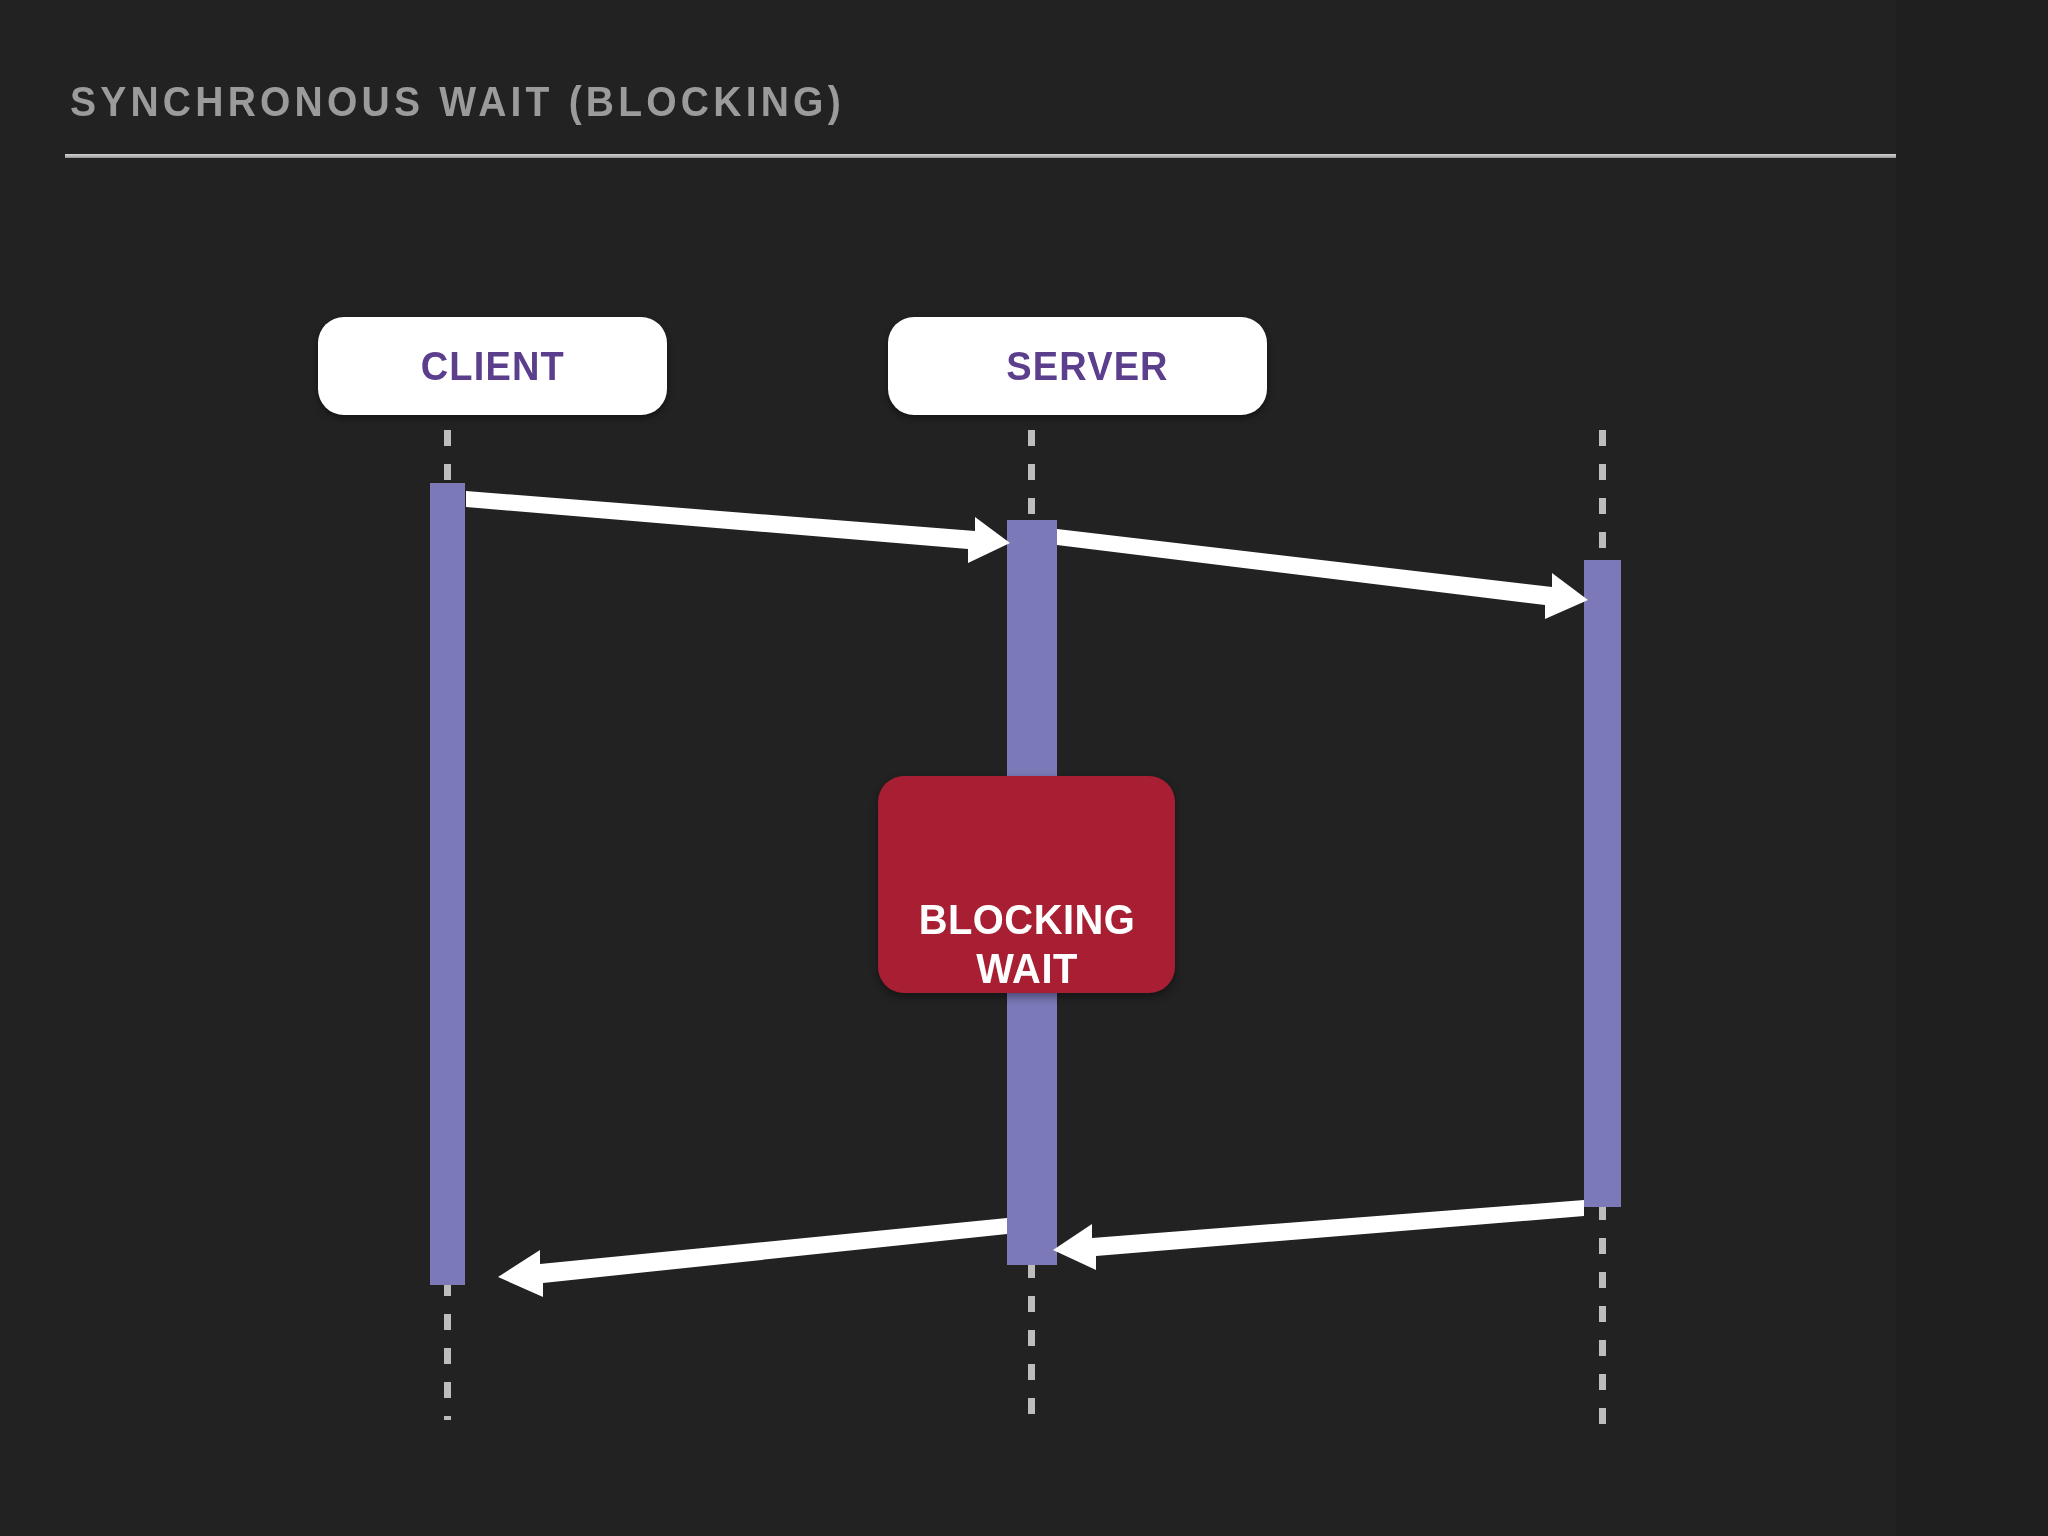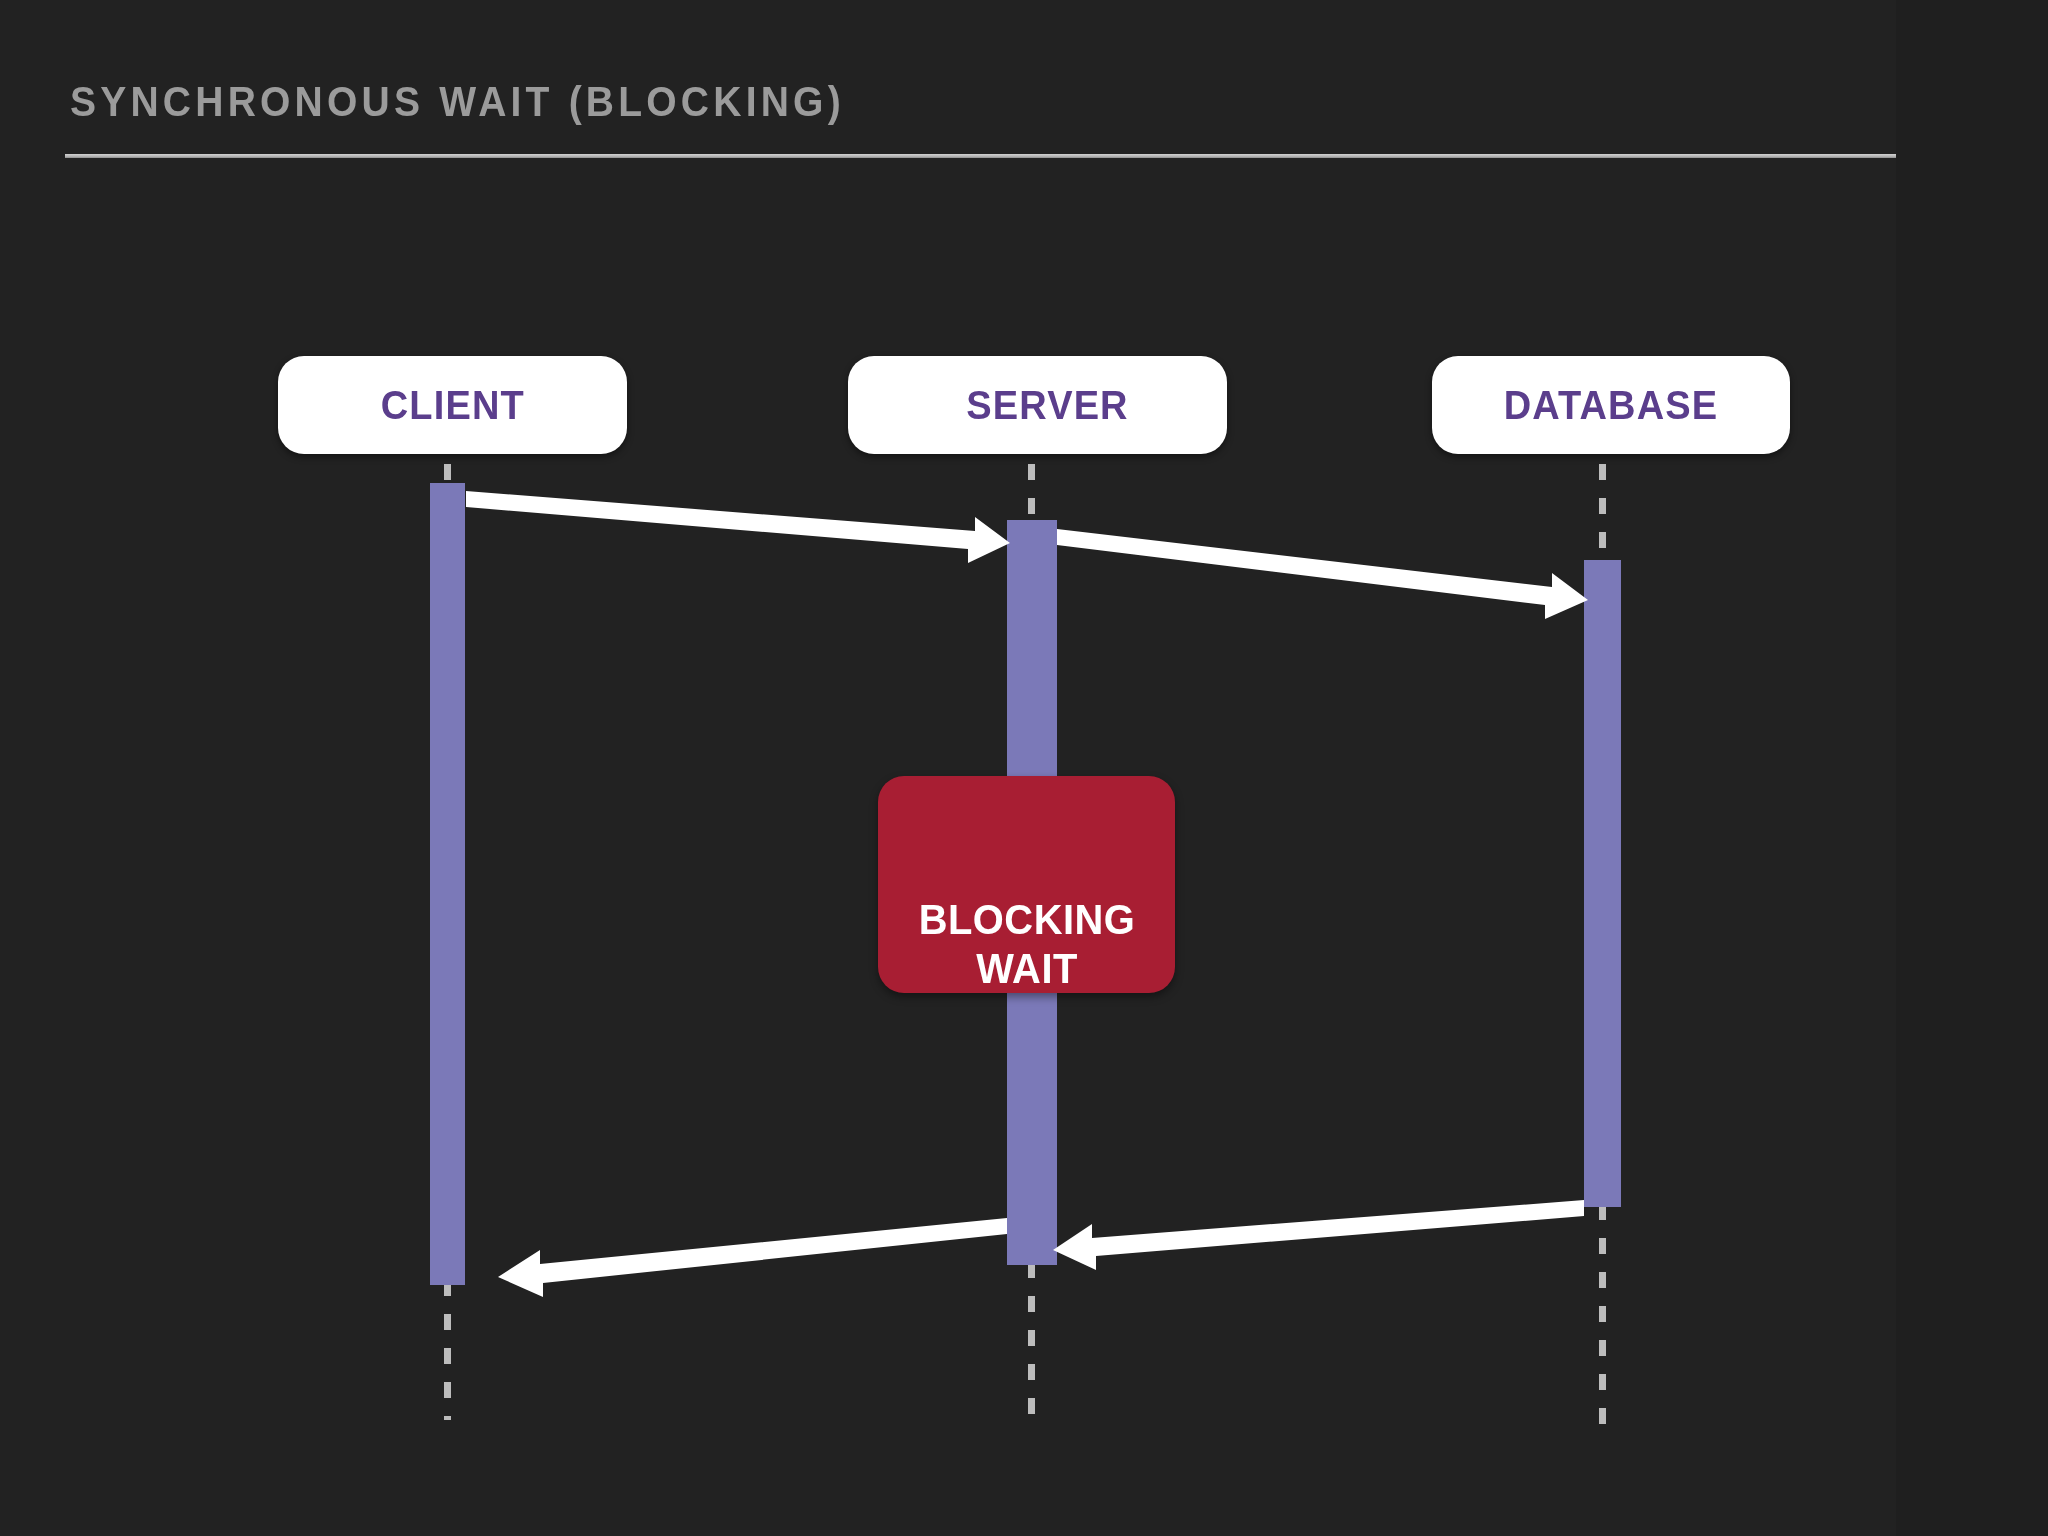--- a/index.html
+++ b/index.html
@@ -34,28 +34,29 @@
     left: 65px;
     top: 154px;
     width: 1920px;
     height: 4px;
     background: linear-gradient(to bottom, #d2d2d2 0%, #b4b4b4 60%, #8e8e8e 100%);
   }
 
   
   .lifeline-head {
     position: absolute;
-    top: 356px;
+    top: 317px;
     height: 98px;
     background: #ffffff;
     border-radius: 26px;
     box-shadow: 0 3px 7px rgba(0,0,0,0.45);
     display: flex;
     align-items: center;
     justify-content: center;
+    margin-left: 40px;
   }
   .lifeline-head .label {
     font-size: 40px;
     font-weight: 700;
     letter-spacing: 1.2px;
     color: #5b3e8c;
     transform: scaleX(0.95);
     white-space: nowrap;
   }
 
@@ -151,23 +152,20 @@
   </svg>
 
   <div class="lifeline-head" style="left:278px; width:349px;">
     <span class="label">CLIENT</span>
   </div>
 
   <div class="lifeline-head" style="left:848px; width:360px;padding-left:19px;">
     <span class="label">SERVER</span>
   </div>
 
-  <div class="lifeline-head" style="left:1432px; width:358px;">
-    <span class="label">DATABASE</span>
-  </div>
 
   <div id="blocking-note">
     <div class="note-text">
       <span>BLOCKING</span><br>
       <span>WAIT</span>
     </div>
   </div>
 
 </div>
 

